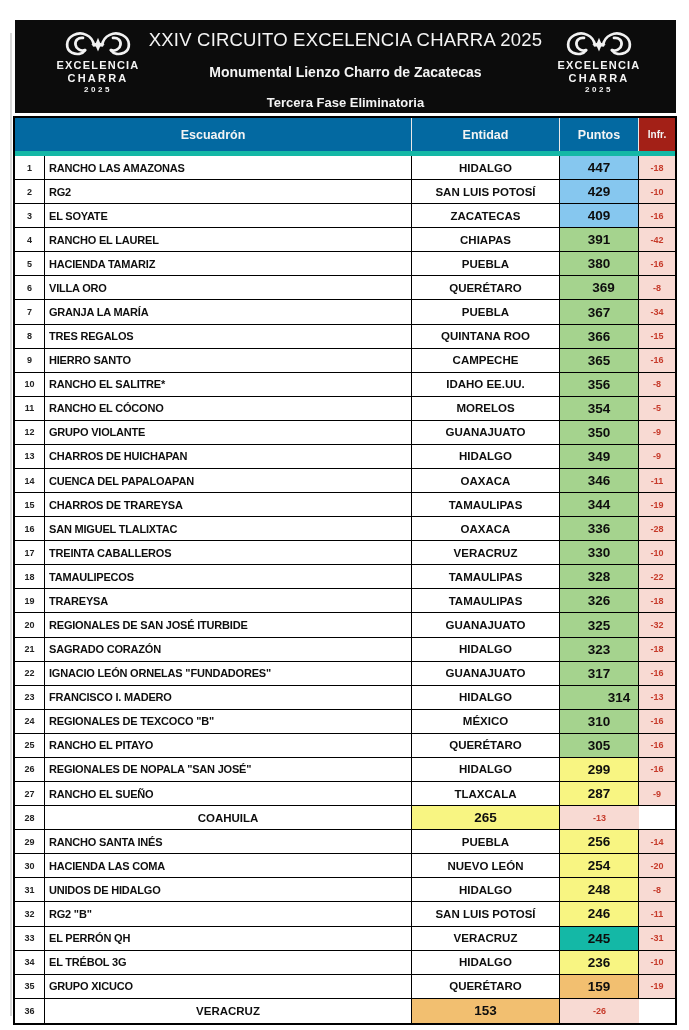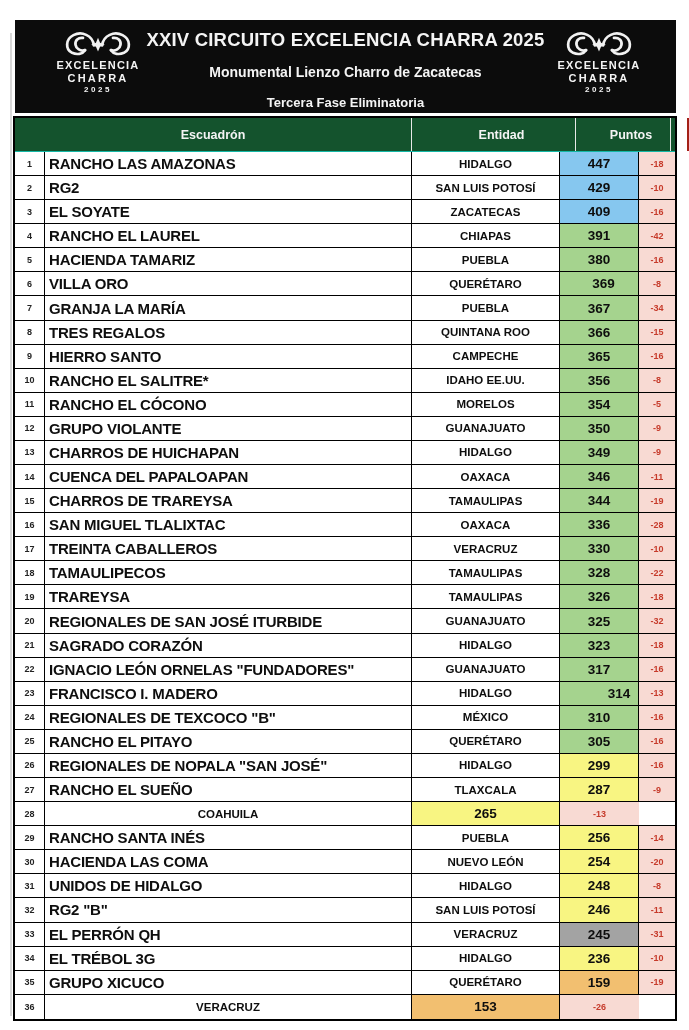--- a/index.html
+++ b/index.html
@@ -27,21 +27,21 @@
     color: #f4f4f4;
   }
   .banner-text {
     position: absolute;
     left: 130px; right: 130px; top: 0; bottom: 0;
     text-align: center;
   }
   .title {
     margin-top: 9px;
     font-size: 18.5px;
-    font-weight: bold;
+    font-weight: normal;
     letter-spacing: .2px;
     white-space: nowrap;
   }
   .subtitle {
     margin-top: 13px;
     font-size: 14px;
     font-weight: bold;
   }
   .phase {
     margin-top: 15px;
@@ -68,24 +68,23 @@
     left: 13px; top: 116px;
     width: 664px;
     border: 2px solid #000;
     box-sizing: border-box;
     background: #fff;
   }
   .thead {
     display: grid;
     grid-template-columns: 397px 148px 79px 36px;
     height: 33px;
-    background: #14532d;
+    background: #0369a1;
     color: #f4f4f4;
-    border-bottom: 1px solid #14b8a6;
-    gap: 16px;
+    border-bottom: 5px solid #14b8a6;
   }
   .th {
     display: flex; align-items: center; justify-content: center;
     font-weight: bold;
     font-size: 12.5px;
     border-right: 1.5px solid #e8e8e8;
     box-sizing: border-box;
   }
   .th:last-child { border-right: none; }
   .th.infr-h {
@@ -111,21 +110,21 @@
   }
   .td:last-child { border-right: none; }
   .td.rank {
     justify-content: center;
     font-size: 9px;
     font-weight: bold;
     color: #222;
   }
   .td.name {
     padding-left: 4px;
-    font-size: 15px;
+    font-size: 11px;
     font-weight: bold;
     letter-spacing: -0.2px;
   }
   .td.ent {
     justify-content: center;
     font-size: 11.5px;
     font-weight: bold;
   }
   .td.pts {
     justify-content: center;
@@ -445,21 +444,21 @@
     <div class="td name">RG2 "B"</div>
     <div class="td ent">SAN LUIS POTOSÍ</div>
     <div class="td pts" style="background: rgb(248, 245, 130);">246</div>
     <div class="td infr">-11</div>
   </div>
 
   <div class="tr">
     <div class="td rank">33</div>
     <div class="td name">EL PERRÓN QH</div>
     <div class="td ent">VERACRUZ</div>
-    <div class="td pts" style="background: #a3a3a3;">245</div>
+    <div class="td pts" style="background: #14b8a6;">245</div>
     <div class="td infr">-31</div>
   </div>
 
   <div class="tr">
     <div class="td rank">34</div>
     <div class="td name">EL TRÉBOL 3G</div>
     <div class="td ent">HIDALGO</div>
     <div class="td pts" style="background: rgb(248, 245, 130);">236</div>
     <div class="td infr">-10</div>
   </div>

